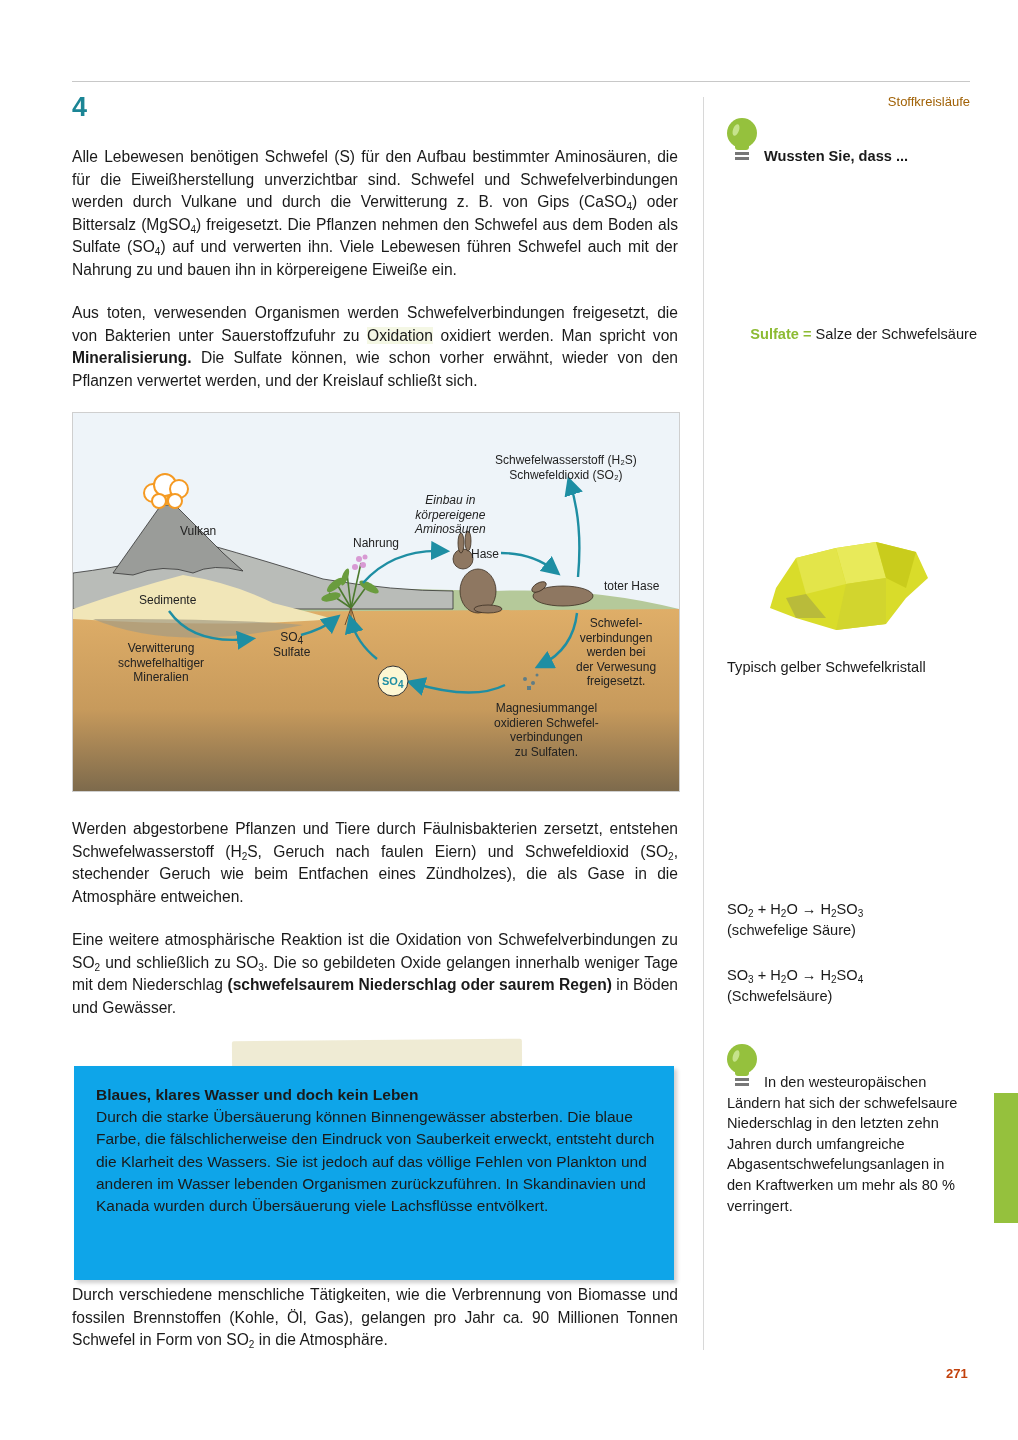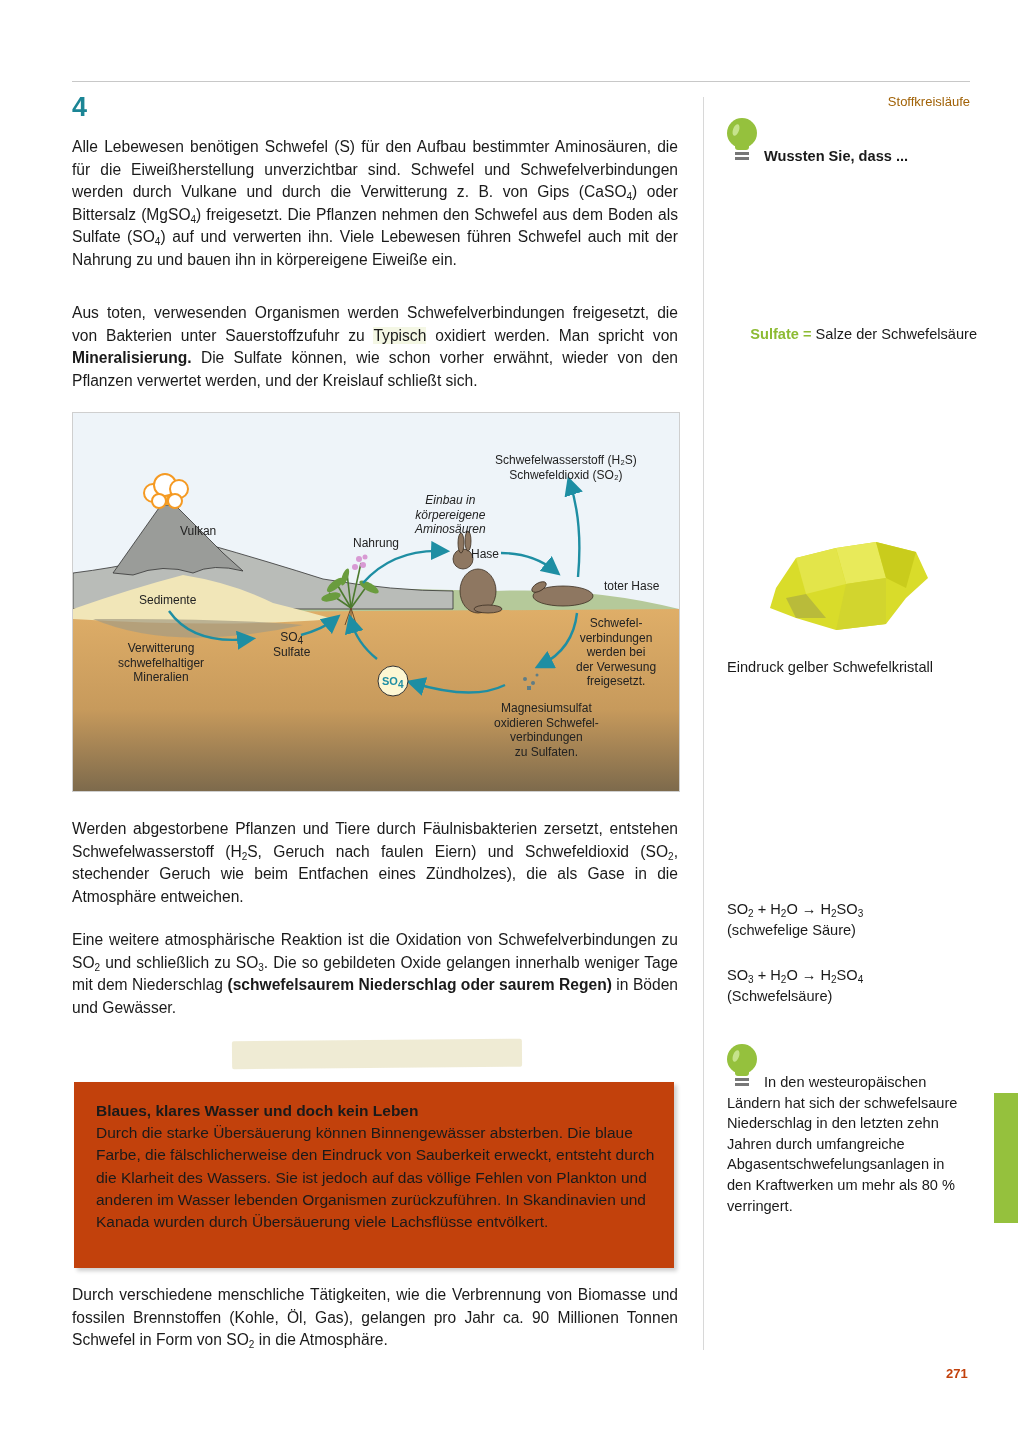--- a/index.html
+++ b/index.html
@@ -14,21 +14,21 @@
   .hl { background:#f4f7e4; }
   sub { font-size:10px; vertical-align:-3px; line-height:0; }
 
   
   .figure { position:absolute; top:412px; left:72px; width:606px; height:378px; border:1px solid #cfcfcf; overflow:hidden; background:#eef4f9; }
   .figure svg { position:absolute; left:0; top:0; }
   .fig-label { position:absolute; font-size:12px; line-height:14.5px; color:#222; text-align:center; white-space:nowrap; }
 
   
   .tape { position:absolute; top:1040px; left:232px; width:290px; height:28px; background:#ece7cd; opacity:0.85; border-radius:2px; transform:rotate(-0.5deg); }
-  .info-box { position:absolute; top:1066px; left:74px; width:600px; height:186px; background:#c2410c; box-shadow:3px 3px 4px #cfcfcf;margin-top:16px; }
+  .info-box { position:absolute; top:1066px; left:74px; width:600px; height:214px; background:#0ea5e9; box-shadow:3px 3px 4px #cfcfcf; }
   .info-box .inner { position:absolute; top:18px; left:22px; width:566px; font-size:15.5px; line-height:22.2px; }
   .info-title { font-weight:bold; }
 
   
   .side { position:absolute; left:727px; width:250px; font-size:14.6px; line-height:20.6px; }
   .bulb { position:absolute; width:30px; height:44px; }
   .bulb .glass { position:absolute; left:0; top:0; width:30px; height:30px; border-radius:50%; background:#95c13d; }
   .bulb .neck { position:absolute; left:8px; top:22px; width:14px; height:10px; background:#95c13d; border-radius:0 0 3px 3px; }
   .bulb .shine { position:absolute; left:6px; top:6px; width:6px; height:12px; border-radius:50%; background:#c6e38c; transform:rotate(20deg); }
   .bulb .base1, .bulb .base2 { position:absolute; left:8px; width:14px; height:3px; background:#777; }
@@ -42,26 +42,26 @@
 <body>
 
 <div class="running-head">Stoffkreisläufe</div>
 <div class="head-rule"></div>
 <div class="col-divider"></div>
 
 <h1 class="chapter" style="margin:0;">
   <span>4</span>
 </h1>
 
-<div class="main-text" style="top:136px;">
+<div class="main-text" style="top:146px;">
   <p><span>Alle Lebewesen benötigen Schwefel (S) für den Aufbau bestimmter Aminosäuren, die für die Eiweißherstellung unverzichtbar sind. Schwefel und Schwefelverbindungen werden durch Vulkane und durch die Verwitterung z. B. von Gips (CaSO</span><sub>4</sub><span>) oder Bittersalz (MgSO</span><sub>4</sub><span>) freigesetzt. Die Pflanzen nehmen den Schwefel aus dem Boden als Sulfate (SO</span><sub>4</sub><span>) auf und verwerten ihn. Viele Lebewesen führen Schwefel auch mit der Nahrung zu und bauen ihn in körpereigene Eiweiße ein.</span></p>
 </div>
 
 <div class="main-text" style="top:302px;">
-  <p><span>Aus toten, verwesenden Organismen werden Schwefelverbindungen freigesetzt, die von Bakterien unter Sauerstoffzufuhr zu </span><span class="hl">Typisch</span><span> oxidiert werden. Man spricht von </span><b>Mineralisierung.</b><span> Die Sulfate können, wie schon vorher erwähnt, wieder von den Pflanzen verwertet werden, und der Kreislauf schließt sich.</span></p>
+  <p><span>Aus toten, verwesenden Organismen werden Schwefelverbindungen freigesetzt, die von Bakterien unter Sauerstoffzufuhr zu </span><span class="hl">Oxidation</span><span> oxidiert werden. Man spricht von </span><b>Mineralisierung.</b><span> Die Sulfate können, wie schon vorher erwähnt, wieder von den Pflanzen verwertet werden, und der Kreislauf schließt sich.</span></p>
 </div>
 
 <div class="figure">
   <svg width="606" height="378" viewBox="0 0 606 378">
     <defs>
       <linearGradient id="soilG" x1="0" y1="0" x2="0" y2="1">
         <stop offset="0" stop-color="#dfae68"></stop>
         <stop offset="0.55" stop-color="#c79a5c"></stop>
         <stop offset="1" stop-color="#7d6a4c"></stop>
       </linearGradient>
@@ -174,21 +174,21 @@
   </div>
   <div class="fig-label" style="left:531px; top:166px;">toter Hase</div>
   <div class="fig-label" style="left:503px; top:203px;">
     <div>Schwefel-</div>
     <div>verbindungen</div>
     <div>werden bei</div>
     <div>der Verwesung</div>
     <div>freigesetzt.</div>
   </div>
   <div class="fig-label" style="left:421px; top:288px;">
-    <div>Magnesiumsulfat</div>
+    <div>Magnesiummangel</div>
     <div>oxidieren Schwefel-</div>
     <div>verbindungen</div>
     <div>zu Sulfaten.</div>
   </div>
   <div class="fig-label" style="left:309px; top:261px; color:#1e8ea3; font-weight:bold; font-size:11px;">
     <span>SO</span><sub>4</sub>
   </div>
 </div>
 
 <div class="main-text" style="top:818px;">
@@ -227,21 +227,21 @@
 </div>
 
 <svg class="crystal" viewBox="0 0 165 92">
   <path d="M10,50 L30,20 L70,10 L110,4 L150,14 L162,40 L140,60 L120,86 L70,92 L30,80 L4,70 Z" fill="#d9dc2a"></path>
   <path d="M70,10 L110,4 L120,40 L80,46 Z" fill="#e8ea5a"></path>
   <path d="M110,4 L150,14 L140,50 L120,40 Z" fill="#c9cc1c"></path>
   <path d="M30,20 L70,10 L80,46 L40,56 Z" fill="#e3e54a"></path>
   <path d="M20,60 L40,56 L60,80 L30,80 Z" fill="#b9bb3a"></path>
   <path d="M80,46 L120,40 L120,86 L70,92 Z" fill="#d2d52e"></path>
 </svg>
-<div class="side" style="top:657px;">Eindruck gelber Schwefelkristall</div>
+<div class="side" style="top:657px;">Typisch gelber Schwefelkristall</div>
 
 <div class="side" style="top:899px;">
   <div><span>SO</span><sub>2</sub><span> + H</span><sub>2</sub><span>O → H</span><sub>2</sub><span>SO</span><sub>3</sub></div>
   <div>(schwefelige Säure)</div>
 </div>
 <div class="side" style="top:965px;">
   <div><span>SO</span><sub>3</sub><span> + H</span><sub>2</sub><span>O → H</span><sub>2</sub><span>SO</span><sub>4</sub></div>
   <div>(Schwefelsäure)</div>
 </div>
 

